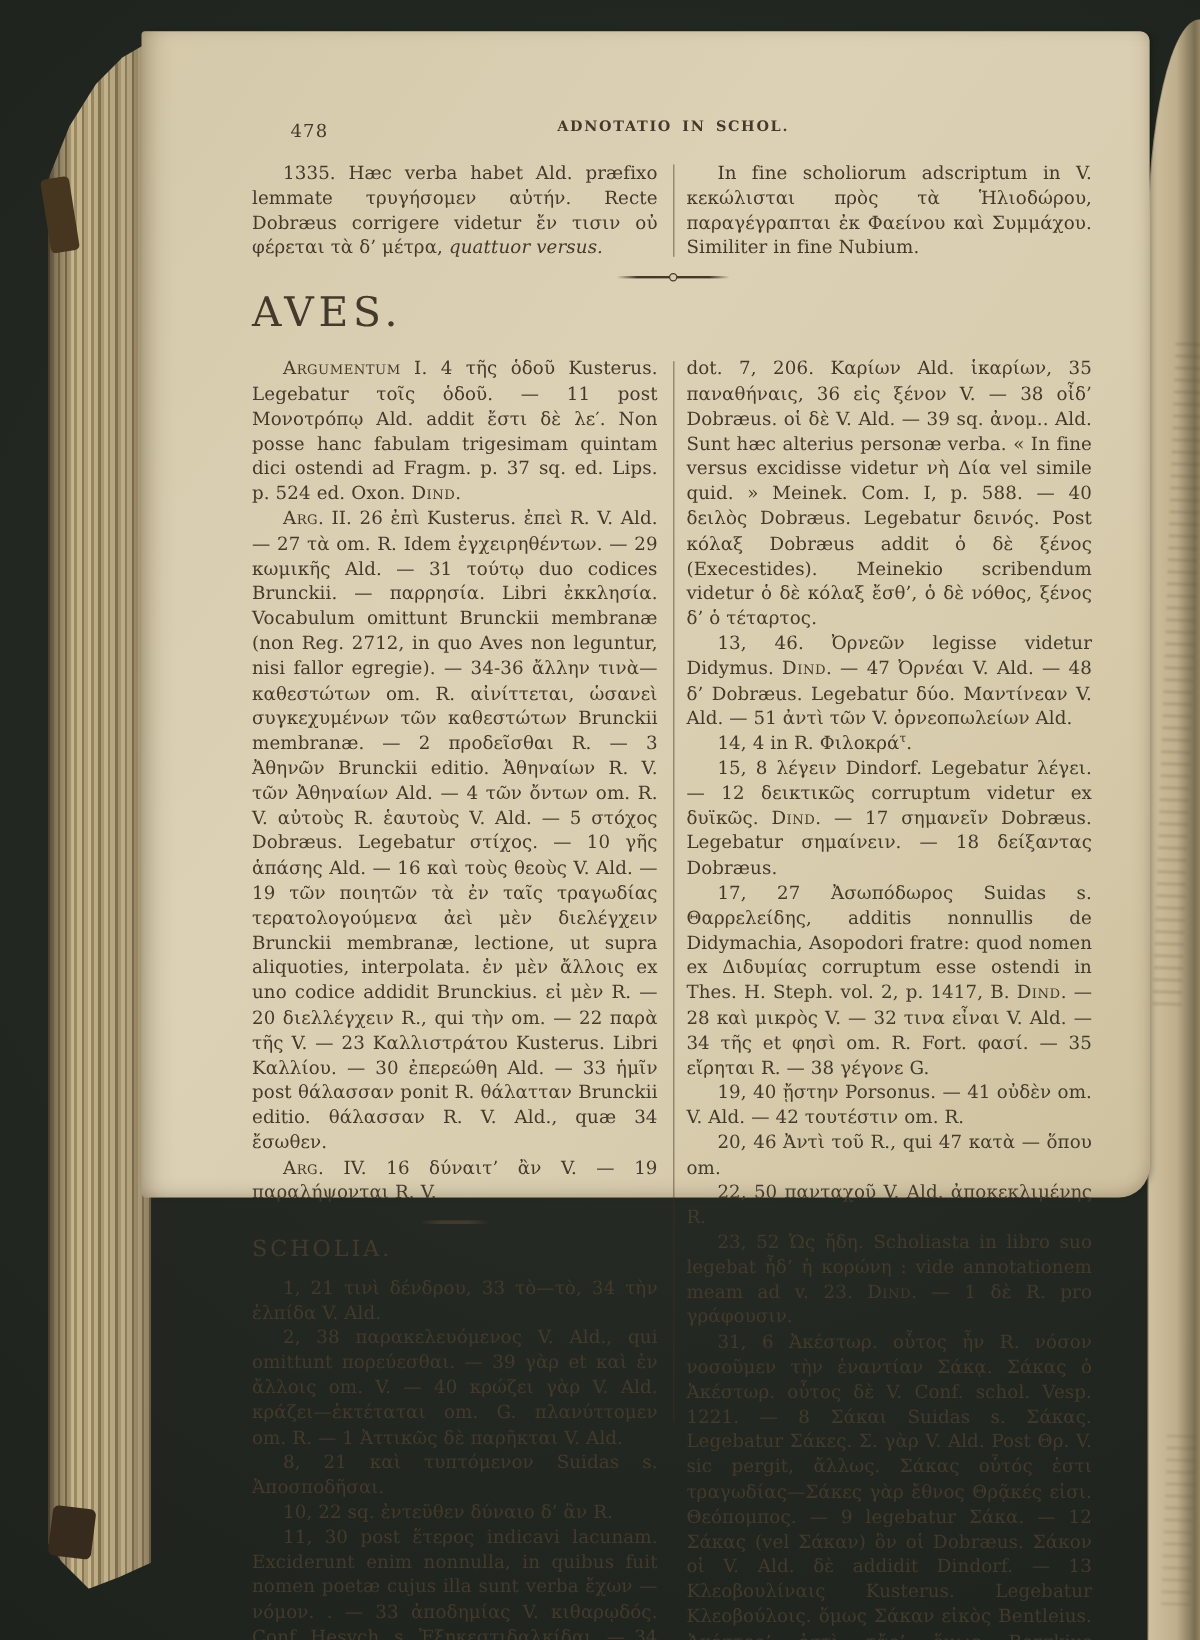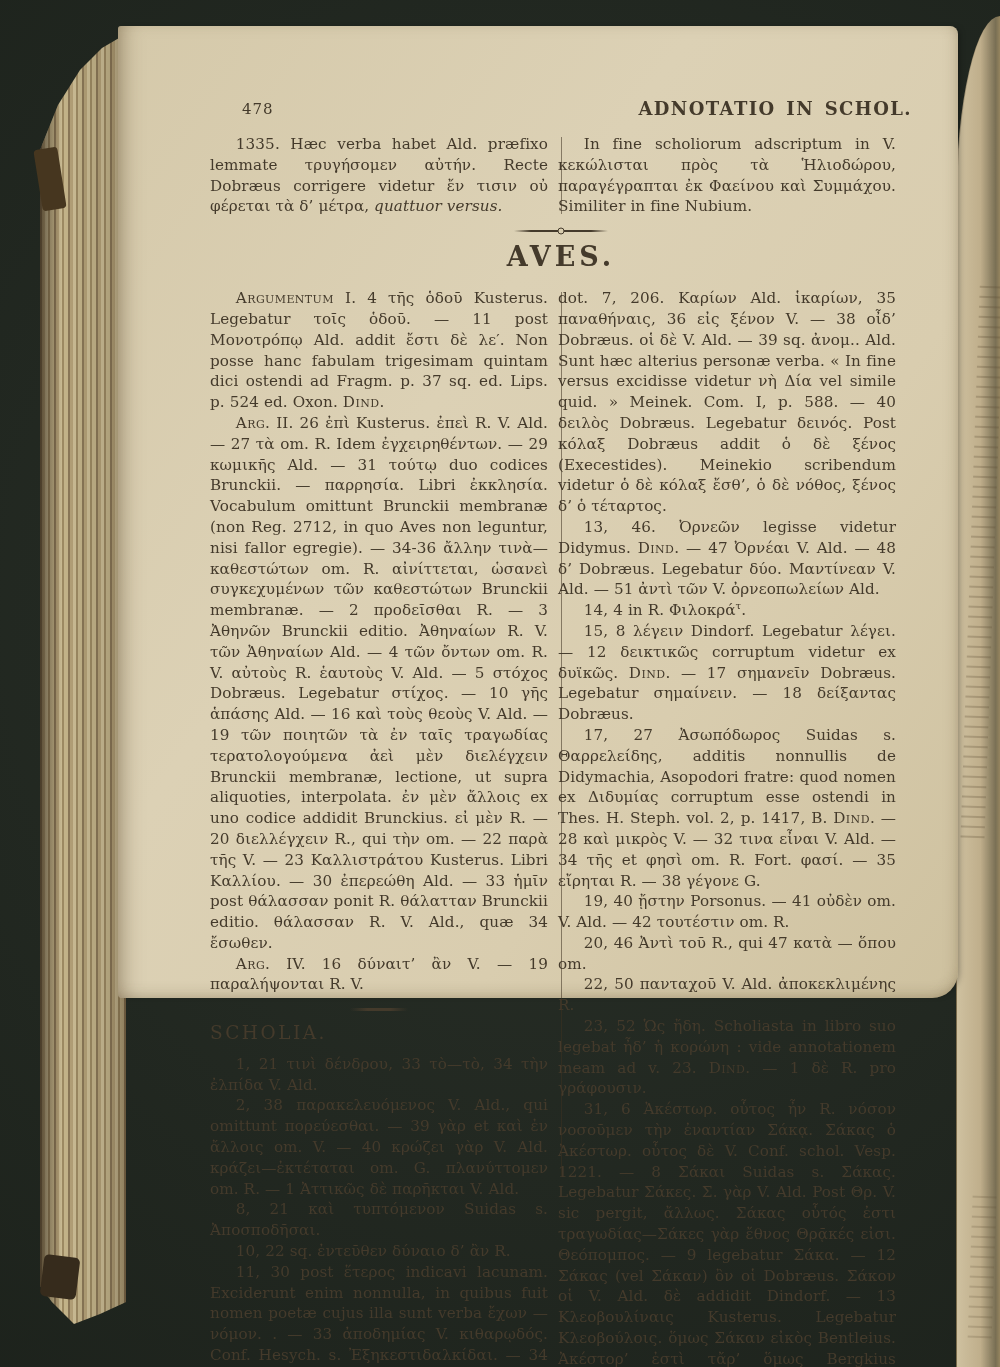--- a/index.html
+++ b/index.html
@@ -55,41 +55,41 @@
     box-shadow:
       inset 16px 0 22px -14px rgba(80,60,30,.50),
       inset -10px 0 16px -12px rgba(80,60,30,.35),
       inset 0 -12px 18px -14px rgba(80,60,30,.30),
       4px 0 6px -3px rgba(0,0,0,.35);
   }
   .page-inner{position:absolute;left:92px;top:72px;width:702px;}
   
   .pg-header{position:relative;height:26px;margin-bottom:10px;}
   .pageno{position:absolute;left:32px;top:2px;font-size:15px;letter-spacing:1px;}
-  .running-title{text-align:right;font-size:18px;font-weight:700;letter-spacing:1.4px;
+  .running-title{text-align:center;font-size:12px;font-weight:700;letter-spacing:1.4px;
     word-spacing:3px;}
   
   .para{margin:0;font-size:15.2px;line-height:20.8px;text-align:justify;
     text-indent:1.7em;letter-spacing:.1px;hyphens:none;overflow-wrap:break-word;}
   .para.noindent{text-indent:0;}
   .sc{font-variant:small-caps;letter-spacing:.4px;}
   em{font-style:italic;}
   sup.corr{font-size:10px;line-height:0;}
   
-  .two-col{position:relative;display:flex;gap:10px;}
+  .two-col{position:relative;display:flex;gap:24px;}
   .col{width:338px;}
   .vrule{position:absolute;left:50%;width:1px;background:rgba(62,50,33,.55);}
   .vrule.intro{top:3px;bottom:3px;}
   .vrule.main{top:4px;height:884px;}
   
   .orn-rule{position:relative;width:94px;height:2px;margin:13px auto 9px;
     background:linear-gradient(90deg,rgba(68,58,43,0),#443a2b 18%,#443a2b 82%,rgba(68,58,43,0));}
   .orn-rule::after{content:'';position:absolute;left:50%;top:50%;width:5px;height:5px;
     transform:translate(-50%,-50%);border-radius:50%;background:#d9cdaf;border:1.5px solid #443a2b;}
-  .aves-title{margin:0 0 16px;text-align:center;font-size:27px;font-weight:700;
+  .aves-title{margin:0 0 16px;font-size:34px;font-weight:400;
     letter-spacing:4px;}
   .mini-rule{width:58px;height:2.5px;margin:13px auto 11px;
     background:linear-gradient(90deg,rgba(68,58,43,0),#443a2b 30%,#443a2b 70%,rgba(68,58,43,0));}
   .scholia-h{margin:0 0 11px;text-align:left;font-size:18.5px;font-weight:400;
     letter-spacing:2.5px;}
 </style>
 </head>
 <body>
 
 <div class="scene">

